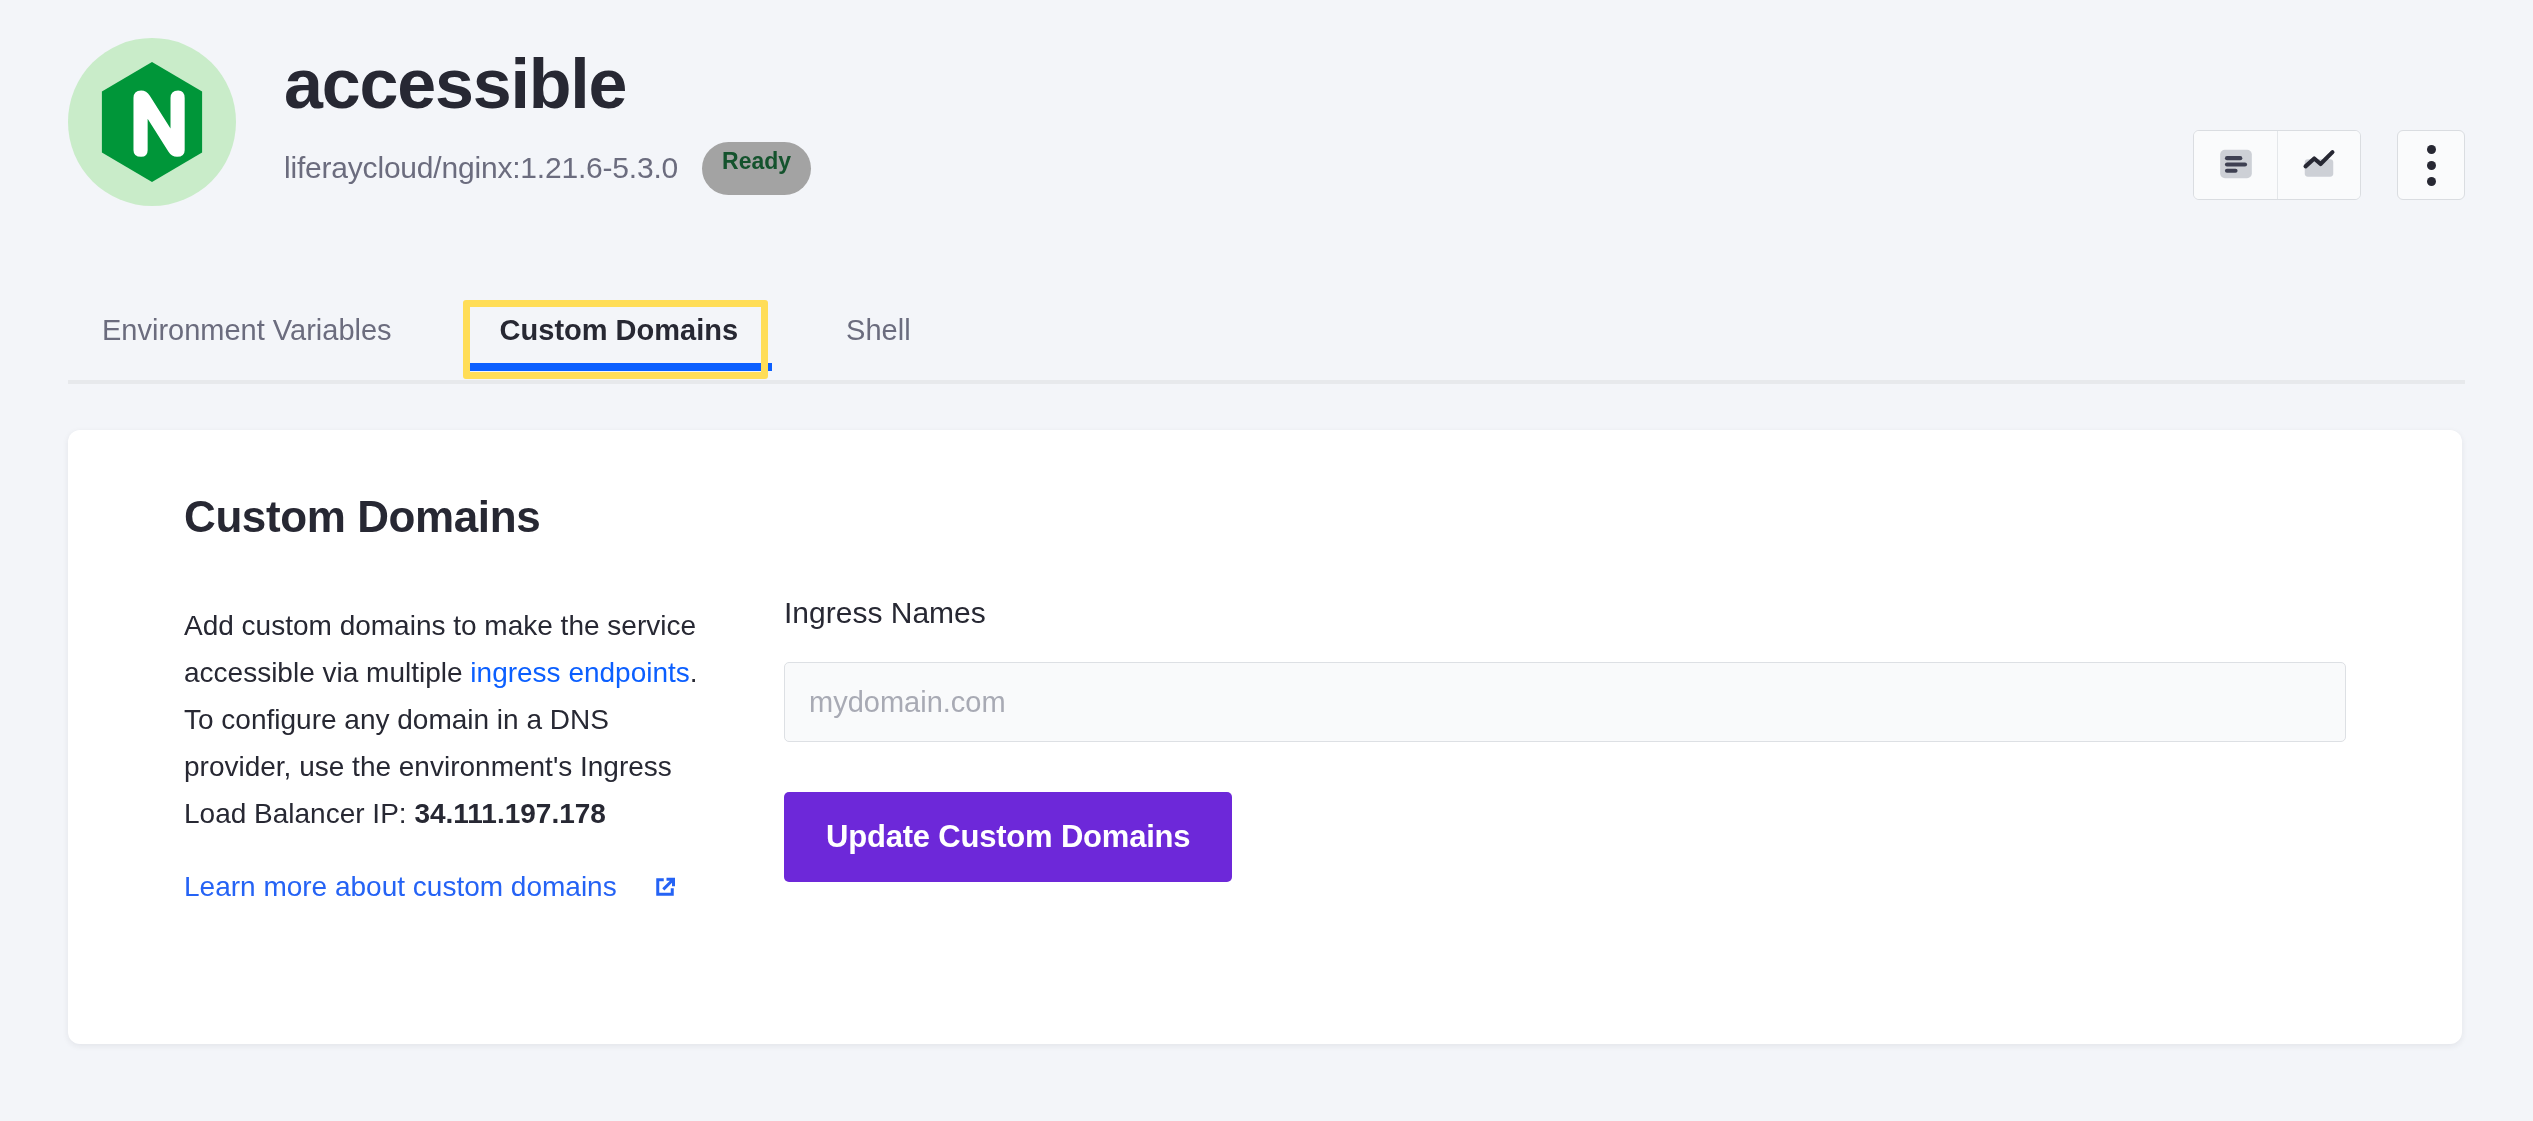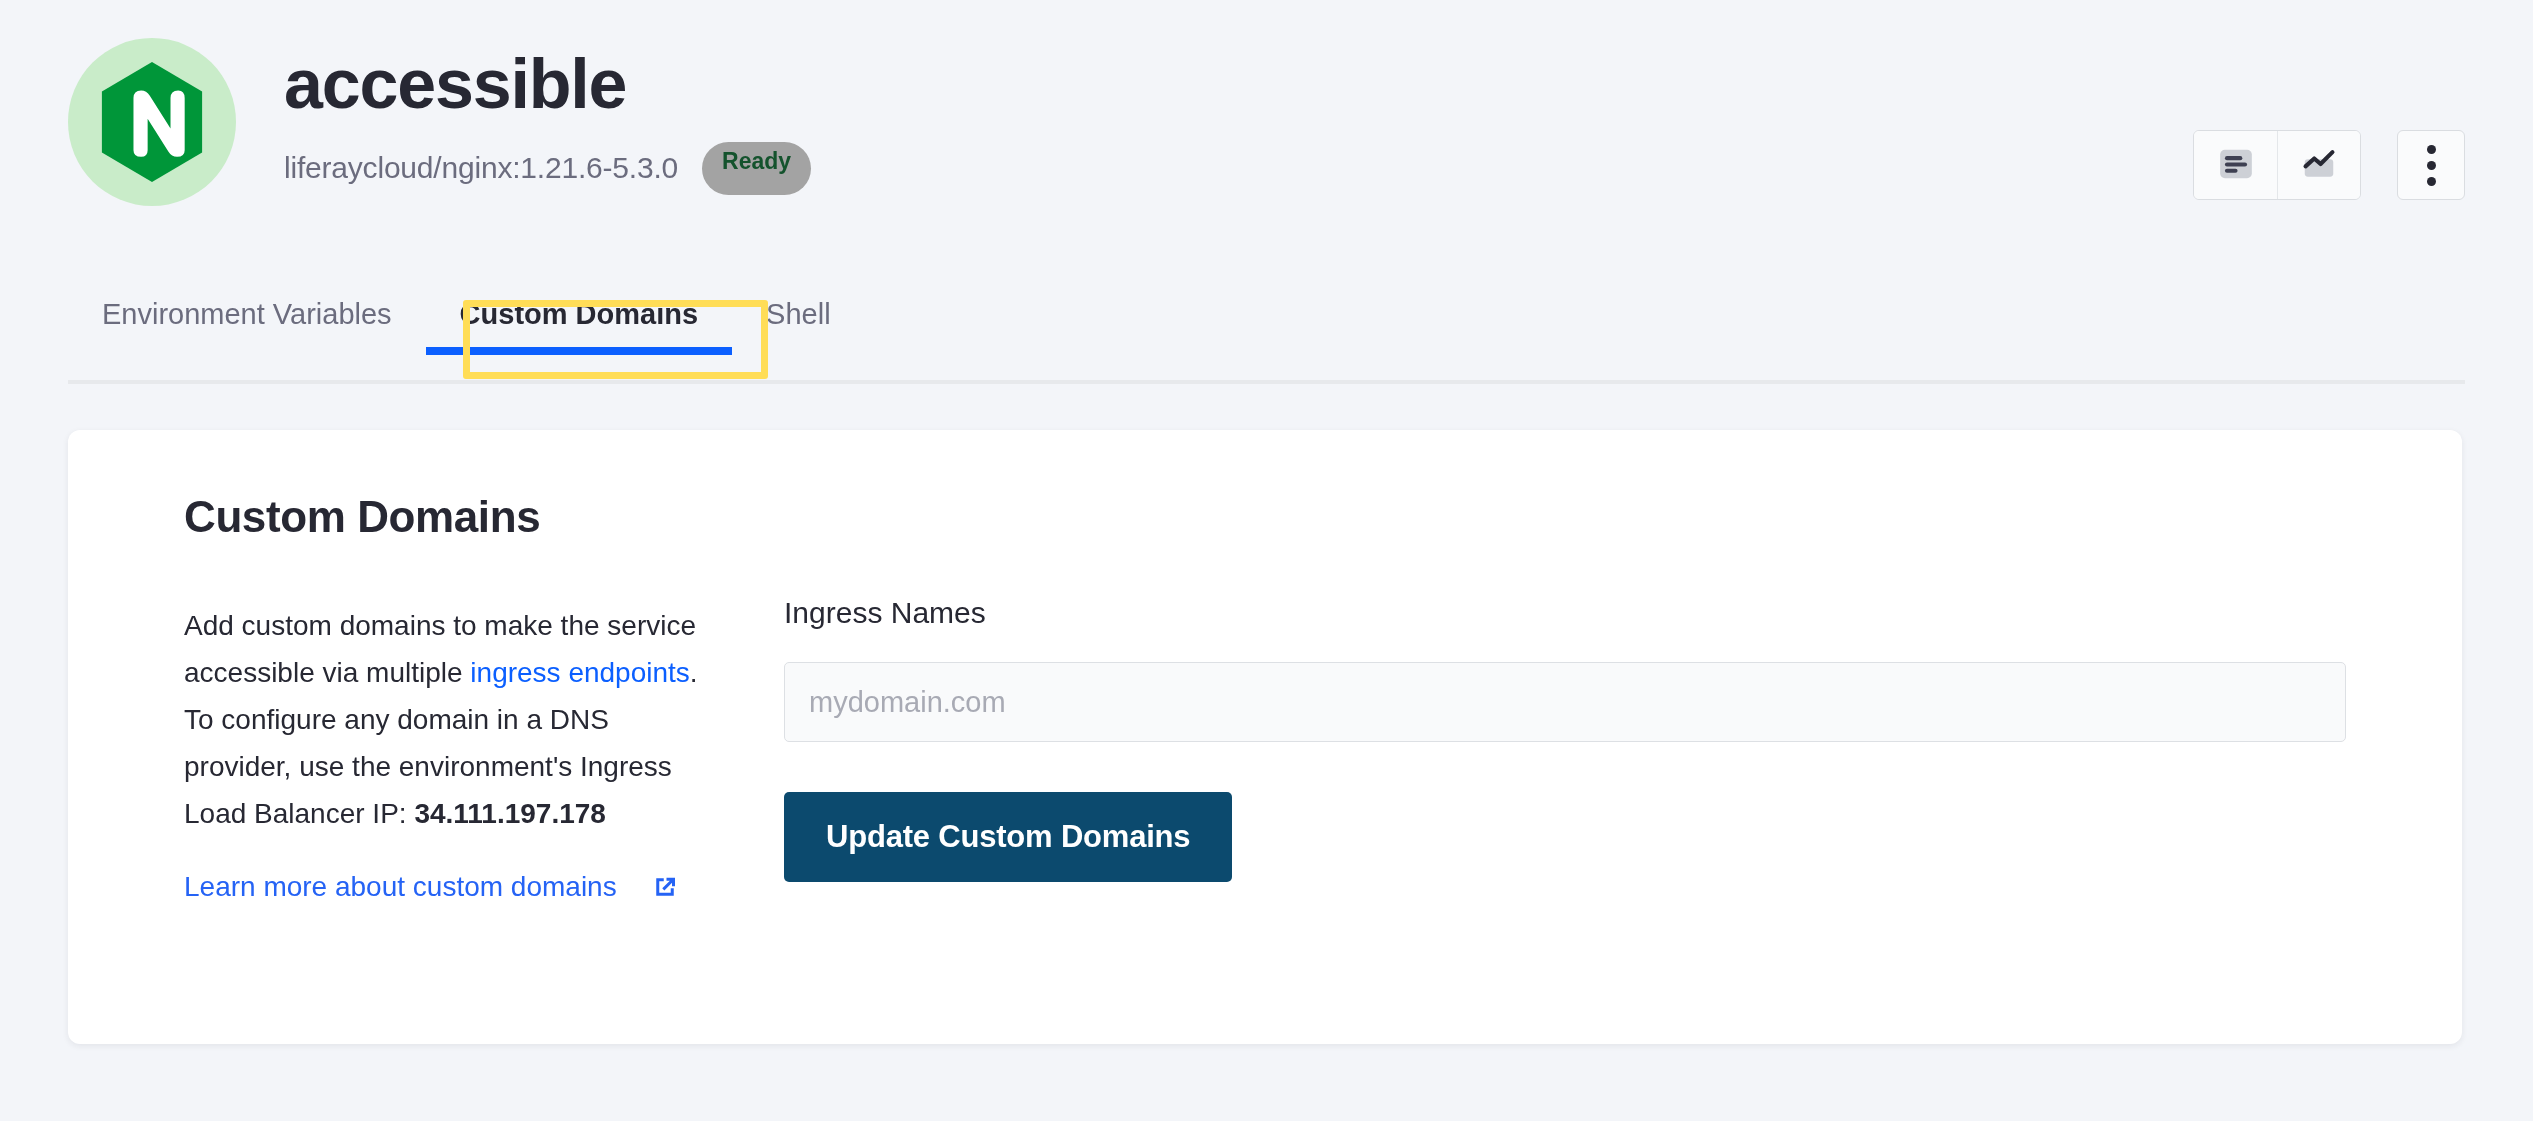--- a/index.html
+++ b/index.html
@@ -138,22 +138,23 @@
     position: absolute;
     left: 68px;
     top: 300px;
     right: 68px;
     height: 84px;
   }
 
   .tab-list {
     position: relative;
     display: flex;
-    align-items: flex-start;
+    align-items: center;
     height: 82px;
+    gap: 40px;
   }
 
   .tab {
     font-size: 29px;
     color: #6b6c7e;
     padding: 0 34px 22px 34px;
     cursor: pointer;
     white-space: nowrap;
     position: relative;
     line-height: 1;
@@ -295,21 +296,21 @@
     display: flex;
     align-items: center;
     justify-content: center;
     cursor: pointer;
   }
 
   .primary-btn {
     margin-top: 28px;
     height: 90px;
     padding: 0 42px;
-    background: #0c4a6e;
+    background: #6d28d9;
     color: #ffffff;
     font-size: 31px;
     font-weight: bold;
     font-family: "Liberation Sans", sans-serif;
     border: none;
     border-radius: 5px;
     cursor: pointer;
     letter-spacing: -0.2px;
   }
 </style>

